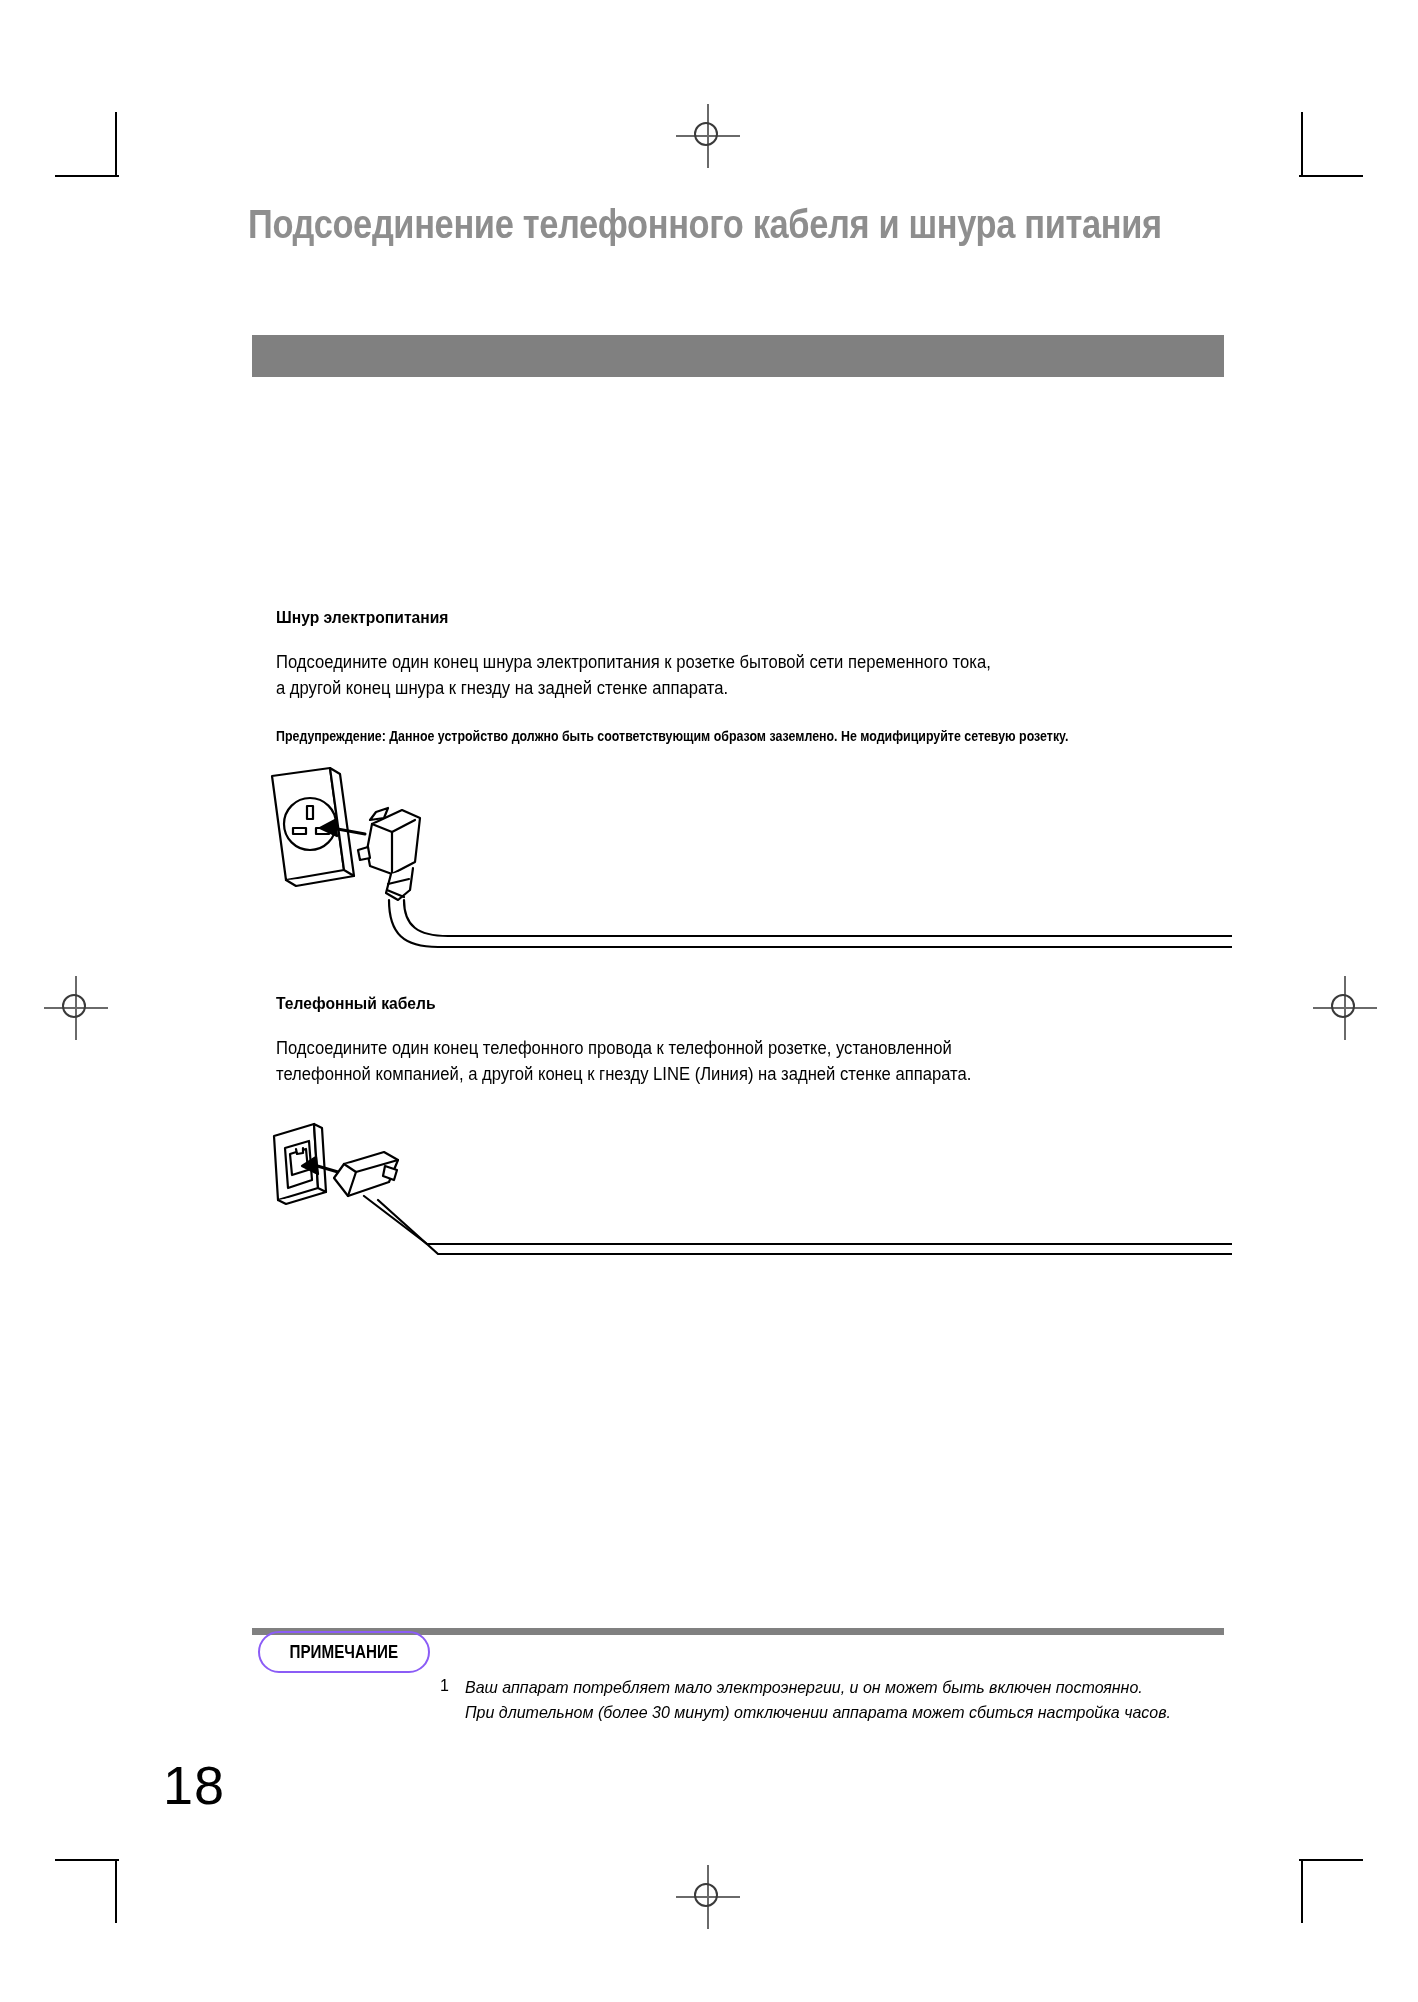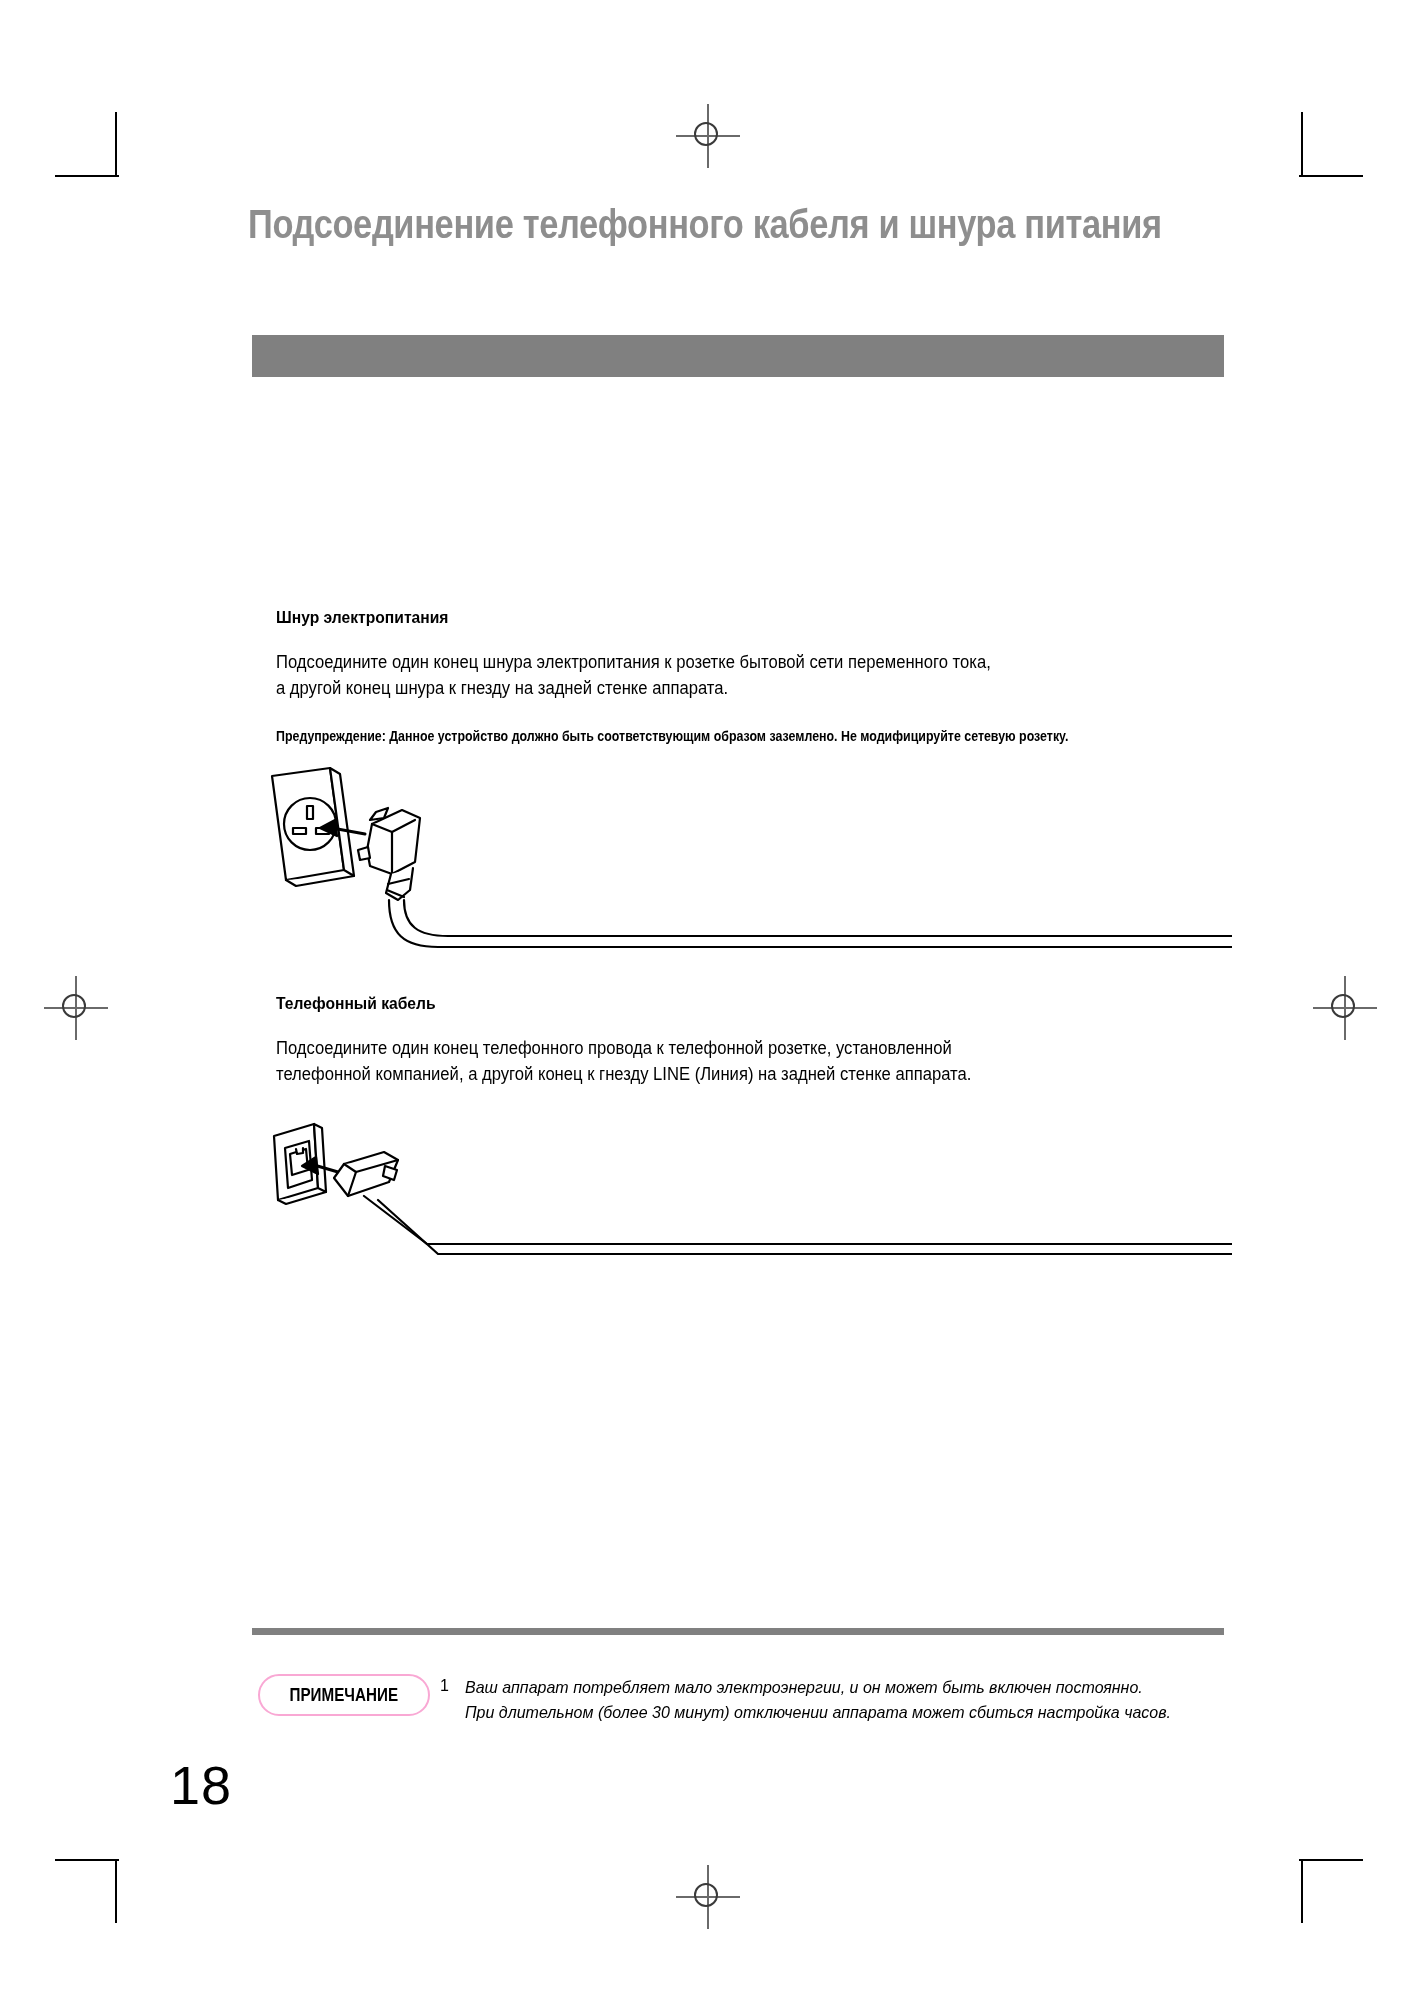--- a/index.html
+++ b/index.html
@@ -107,24 +107,24 @@
     position: absolute;
     left: 252px;
     top: 1612px;
     width: 972px;
     height: 7px;
     background: #808080;
   }
   .note-pill {
     position: absolute;
     left: 258px;
-    top: 1658px;
+    top: 1615px;
     width: 172px;
     height: 42px;
-    border: 2px solid #f9a8d4;
+    border: 2px solid #8b5cf6;
     border-radius: 21px;
     box-sizing: border-box;
     display: flex;
     align-items: center;
     justify-content: center;
   }
   .note-pill span {
     font-size: 19px;
     font-weight: bold;
     transform: scaleX(0.80);
@@ -145,21 +145,21 @@
     font-style: italic;
     line-height: 25px;
     transform: scaleX(0.97);
     transform-origin: left top;
     white-space: nowrap;
   }
 
   
   .page-number {
     position: absolute;
-    left: 170px;
+    left: 163px;
     top: 1738px;
     font-size: 54px;
     color: #000000;
     letter-spacing: 1px;
   }
 </style>
 </head>
 <body>
 
 <div id="page">

